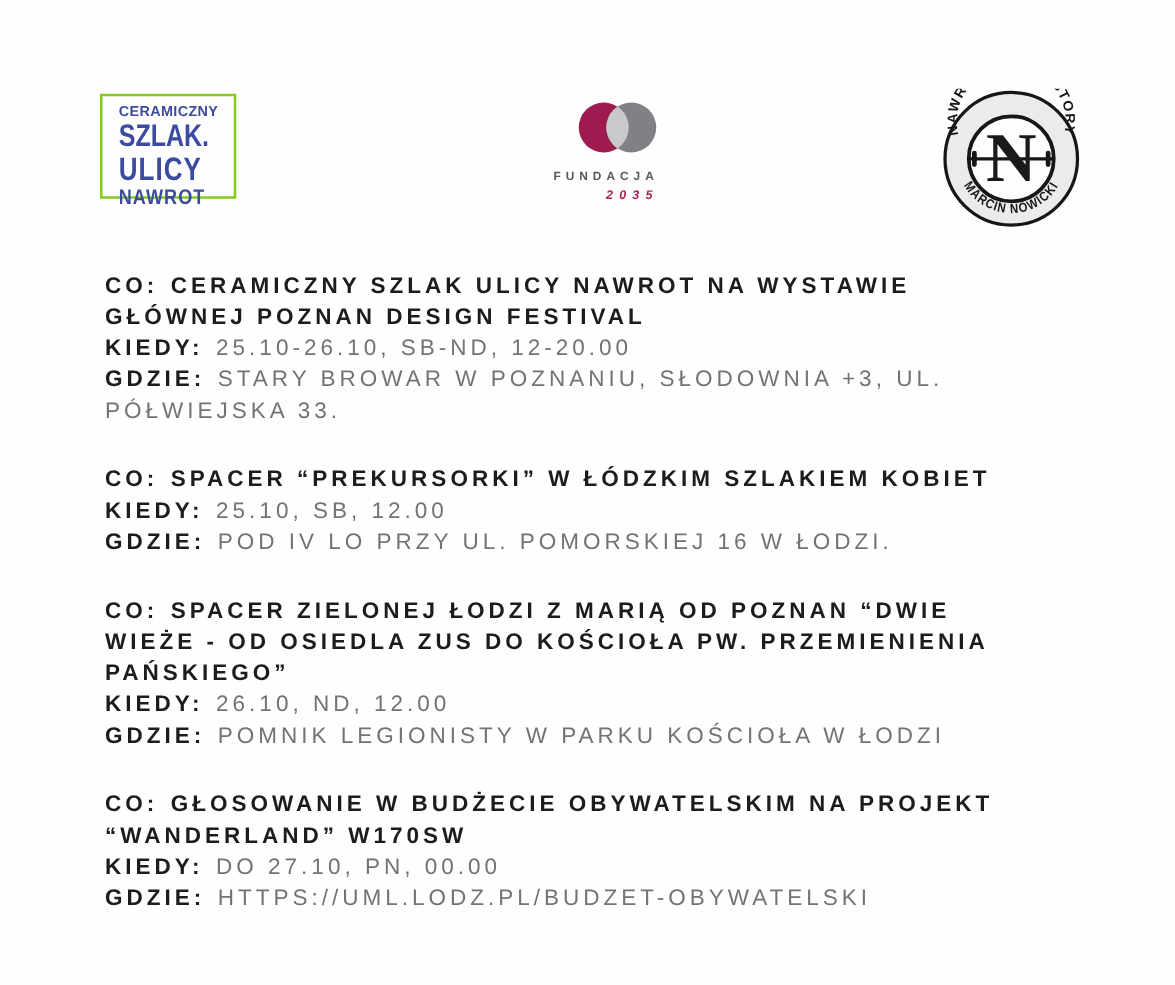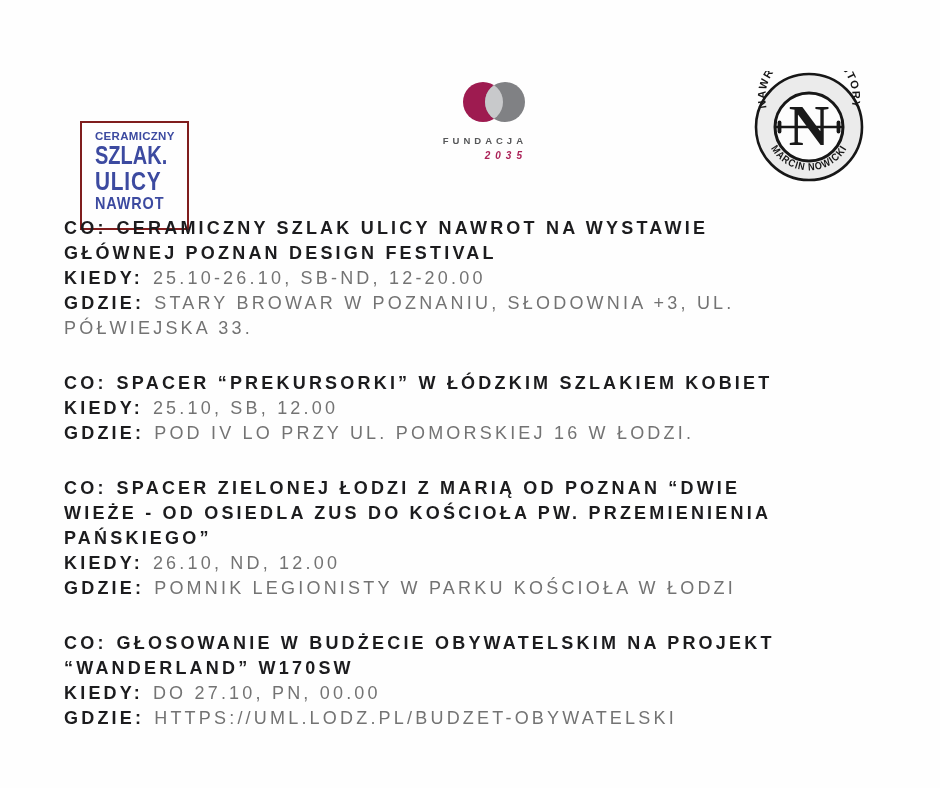--- a/index.html
+++ b/index.html
@@ -7,27 +7,26 @@
     width:940px;height:788px;
     background:#fefefe;
     font-family:"Liberation Sans", sans-serif;
     position:relative;
     overflow:hidden;
   }
 
   
   .logo-ceramiczny{
     position:absolute;left:80px;top:75px;
-    width:109px;height:109px;
-    border:2px solid #7f1d1d;
+    width:109px;height:84px;
+    border:2px solid #84cc16;
     box-sizing:border-box;
     padding:7px 0 0 13px;
     color:#3c4aa0;
     font-weight:700;
-    margin-top:46px;
   }
   .cl-line1{font-size:11.5px;letter-spacing:0.3px;line-height:13px;margin-bottom:1px;}
   .cl-line2{font-size:25px;line-height:23px;transform:scaleX(.8);transform-origin:0 50%;display:inline-block;}
   .cl-line3{font-size:26px;line-height:27px;transform:scaleX(.8);transform-origin:0 50%;display:inline-block;letter-spacing:1px;}
   .cl-line4{font-size:17px;line-height:18px;transform:scaleX(.85);transform-origin:0 50%;display:inline-block;letter-spacing:1px;}
   .cl-row{height:auto;}
 
   .logo-fundacja{
     position:absolute;left:411px;top:80px;width:116px;
     text-align:right;
@@ -43,21 +42,21 @@
     color:#ab2258;
     font-style:italic;
   }
 
   .logo-badge{
     position:absolute;left:753px;top:71px;width:112px;height:112px;
   }
 
   
   .content{
-    position:absolute;left:64px;top:216px;width:840px;
+    position:absolute;left:84px;top:216px;width:840px;
   }
   .event{margin:0 0 30px 0;}
   .line{
     font-size:18px;line-height:25px;
     letter-spacing:3.2px;
     white-space:nowrap;
     color:#202124;
   }
   .lbl{font-weight:700;color:#1c1c1e;margin-right:10px;}
   .co-text{font-weight:700;color:#1c1c1e;}

